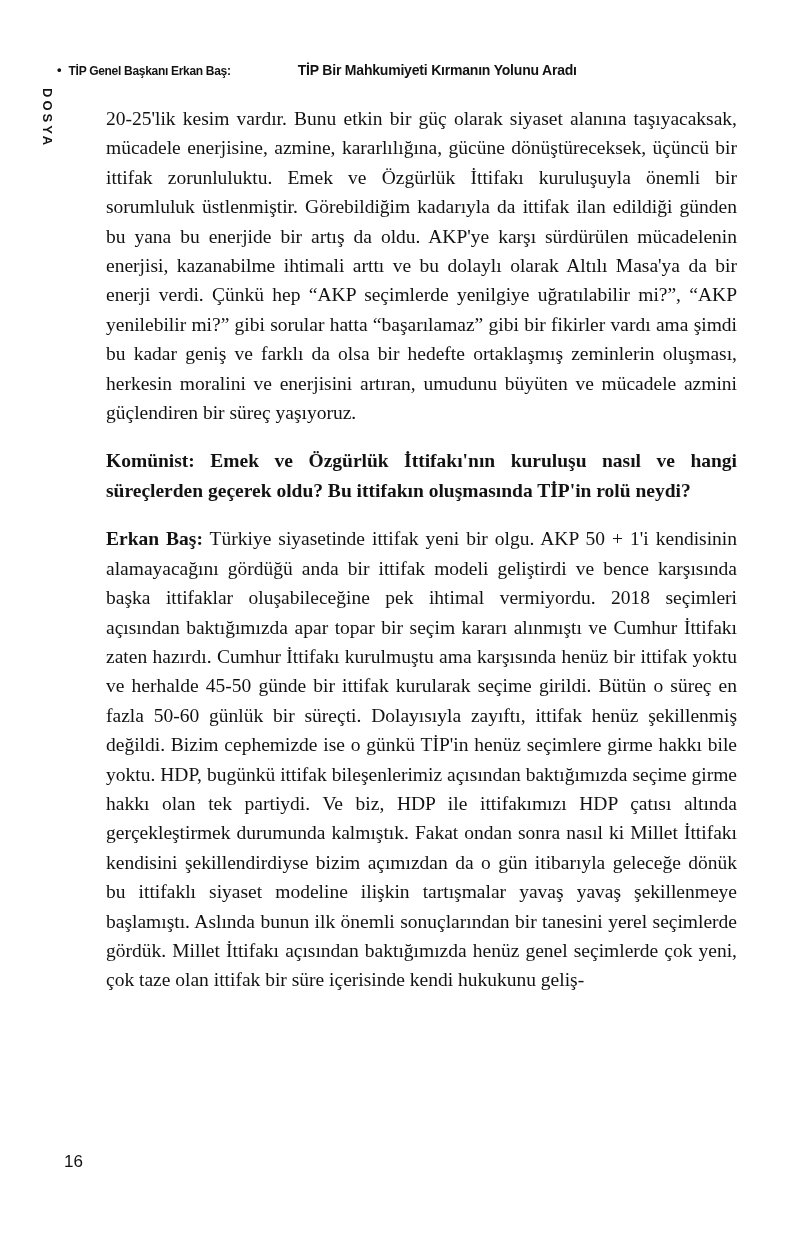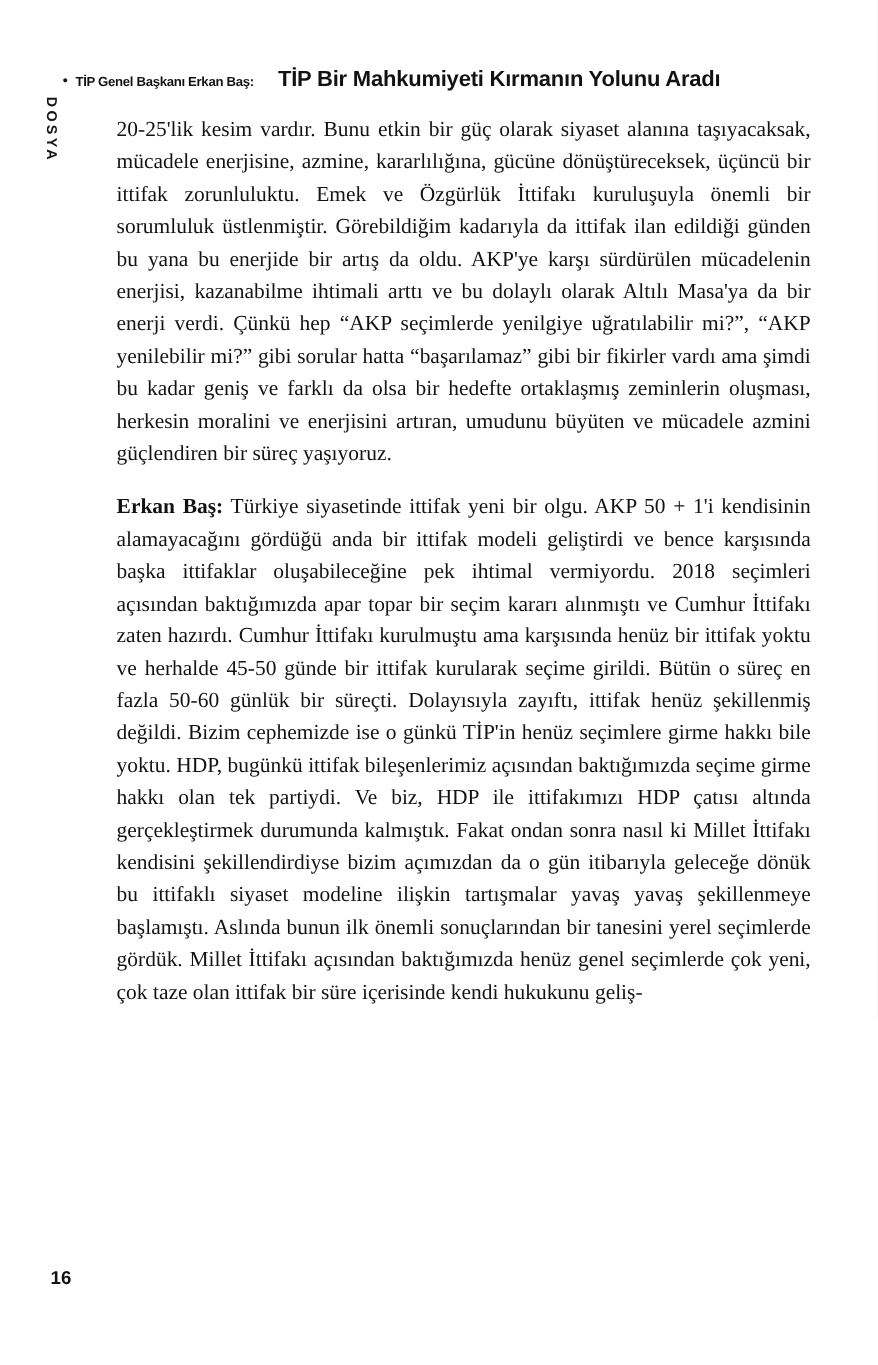--- a/index.html
+++ b/index.html
@@ -31,22 +31,23 @@
     font-size: 13px;
     margin-right: 7px;
     vertical-align: 1px;
   }
   .page-header .kicker {
     font-size: 12px;
     letter-spacing: -0.3px;
     margin-right: 22px;
   }
   .page-header .title {
-    font-size: 20px;
+    font-size: 14px;
     letter-spacing: -0.2px;
+    margin-left: 45px;
   }
 
   
   .sidebar-label {
     position: absolute;
     top: 88px;
     left: 55px;
     font-family: "Liberation Sans", sans-serif;
     font-weight: 700;
     font-size: 13px;
@@ -74,40 +75,41 @@
   .article-body p.question {
     font-weight: 700;
   }
   .article-body .lead {
     font-weight: 700;
   }
 
   
   .page-number {
     position: absolute;
-    left: 46px;
+    left: 64px;
     top: 1152px;
     font-family: "Liberation Sans", sans-serif;
-    font-weight: 700;
+    font-weight: 400;
     font-size: 17px;
   }
 </style>
 </head>
 <body>
 
 <div class="page">
 
   <div class="page-header">
     <span class="bullet">•</span><span class="kicker">TİP Genel Başkanı Erkan Baş:</span><span class="title">TİP Bir Mahkumiyeti Kırmanın Yolunu Aradı</span>
   </div>
 
   <div class="sidebar-label">DOSYA</div>
 
   <div class="article-body">
     <p><span>20-25'lik kesim vardır. Bunu etkin bir güç olarak siyaset alanına taşıyacaksak, mücadele enerjisine, azmine, kararlılığına, gücüne dönüştüreceksek, üçüncü bir ittifak zorunluluktu. Emek ve Özgürlük İttifakı kuruluşuyla önemli bir sorumluluk üstlenmiştir. Görebildiğim kadarıyla da ittifak ilan edildiği günden bu yana bu enerjide bir artış da oldu. AKP'ye karşı sürdürülen mücadelenin enerjisi, kazanabilme ihtimali arttı ve bu dolaylı olarak Altılı Masa'ya da bir enerji verdi. Çünkü hep “AKP seçimlerde yenilgiye uğratılabilir mi?”, “AKP yenilebilir mi?” gibi sorular hatta “başarılamaz” gibi bir fikirler vardı ama şimdi bu kadar geniş ve farklı da olsa bir hedefte ortaklaşmış zeminlerin oluşması, herkesin moralini ve enerjisini artıran, umudunu büyüten ve mücadele azmini güçlendiren bir süreç yaşıyoruz.</span></p>
 
+    <p class="question"><span class="lead">Komünist:</span><span> Emek ve Özgürlük İttifakı'nın kuruluşu nasıl ve hangi süreçlerden geçerek oldu? Bu ittifakın oluşmasında TİP'in rolü neydi?</span></p>
 
     <p><span class="lead">Erkan Baş:</span><span> Türkiye siyasetinde ittifak yeni bir olgu. AKP 50 + 1'i kendisinin alamayacağını gördüğü anda bir ittifak modeli geliştirdi ve bence karşısında başka ittifaklar oluşabileceğine pek ihtimal vermiyordu. 2018 seçimleri açısından baktığımızda apar topar bir seçim kararı alınmıştı ve Cumhur İttifakı zaten hazırdı. Cumhur İttifakı kurulmuştu ama karşısında henüz bir ittifak yoktu ve herhalde 45-50 günde bir ittifak kurularak seçime girildi. Bütün o süreç en fazla 50-60 günlük bir süreçti. Dolayısıyla zayıftı, ittifak henüz şekillenmiş değildi. Bizim cephemizde ise o günkü TİP'in henüz seçimlere girme hakkı bile yoktu. HDP, bugünkü ittifak bileşenlerimiz açısından baktığımızda seçime girme hakkı olan tek partiydi. Ve biz, HDP ile ittifakımızı HDP çatısı altında gerçekleştirmek durumunda kalmıştık. Fakat ondan sonra nasıl ki Millet İttifakı kendisini şekillendirdiyse bizim açımızdan da o gün itibarıyla geleceğe dönük bu ittifaklı siyaset modeline ilişkin tartışmalar yavaş yavaş şekillenmeye başlamıştı. Aslında bunun ilk önemli sonuçlarından bir tanesini yerel seçimlerde gördük. Millet İttifakı açısından baktığımızda henüz genel seçimlerde çok yeni, çok taze olan ittifak bir süre içerisinde kendi hukukunu geliş-</span></p>
   </div>
 
   <div class="page-number">16</div>
 
 </div>
 
 </body></html>

